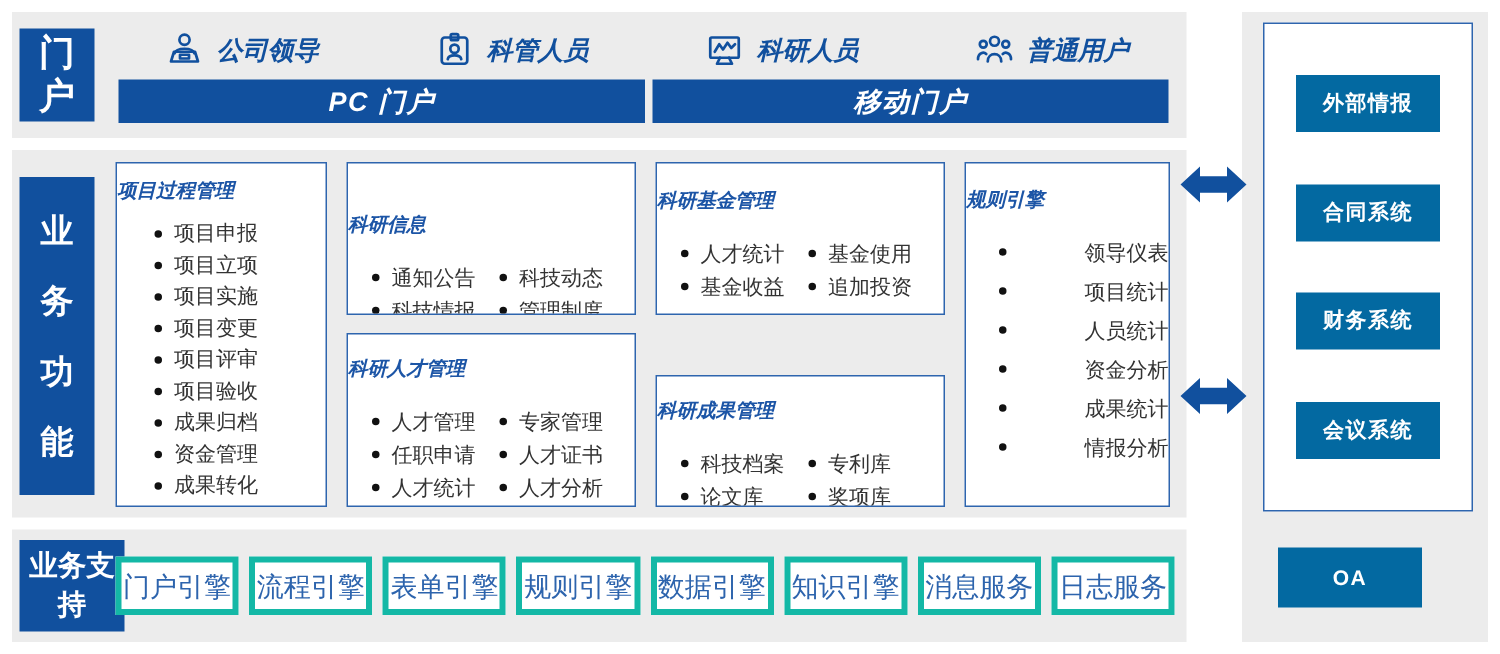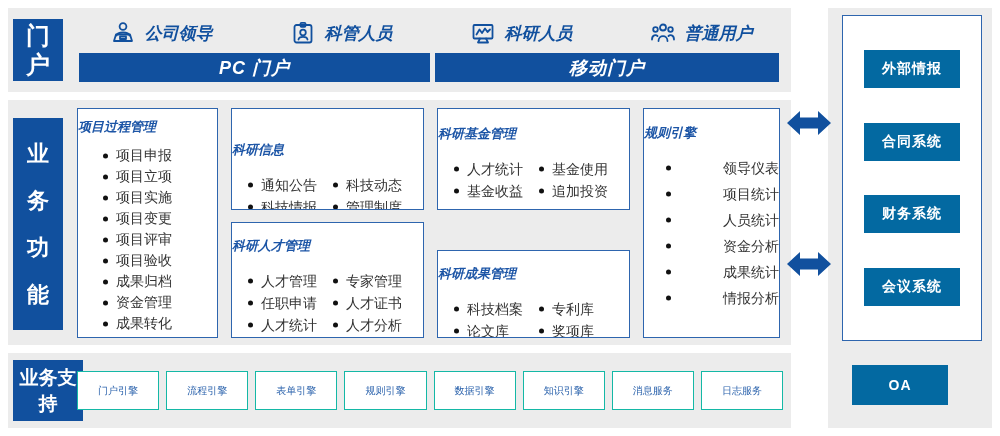--- a/index.html
+++ b/index.html
@@ -108,23 +108,23 @@
 
   
   .engines {
     position: absolute; left: 69px; top: 18px;
     width: 706px; height: 39px;
     display: flex; gap: 7px;
   }
   .engine {
     flex: 1;
     background: #fff;
-    border: 1px solid #14b8a6;
+    border: 4px solid #14b8a6;
     color: #2d64ad;
-    font-size: 10px;
+    font-size: 18px;
     display: flex; align-items: center; justify-content: center;
     white-space: nowrap;
   }
 
   
   .ext-box {
     position: absolute; left: 14px; top: 7px;
     width: 140px; height: 326px;
     background: #fff;
     border: 1px solid #2e65ae;

